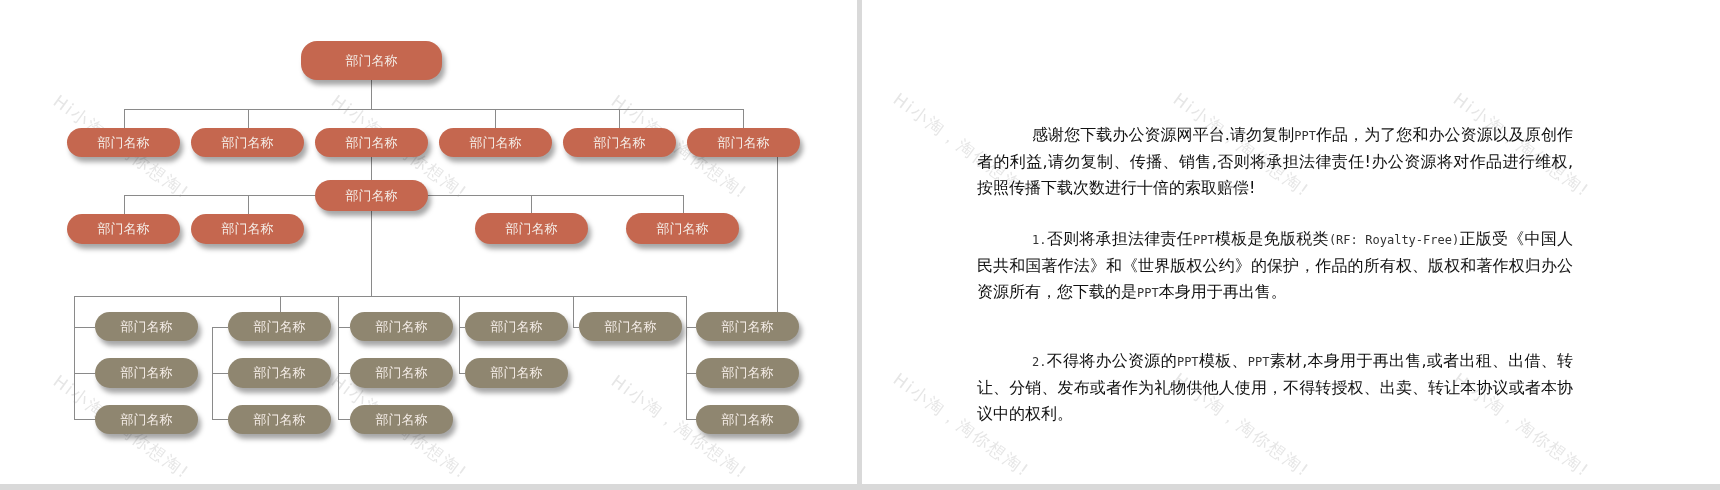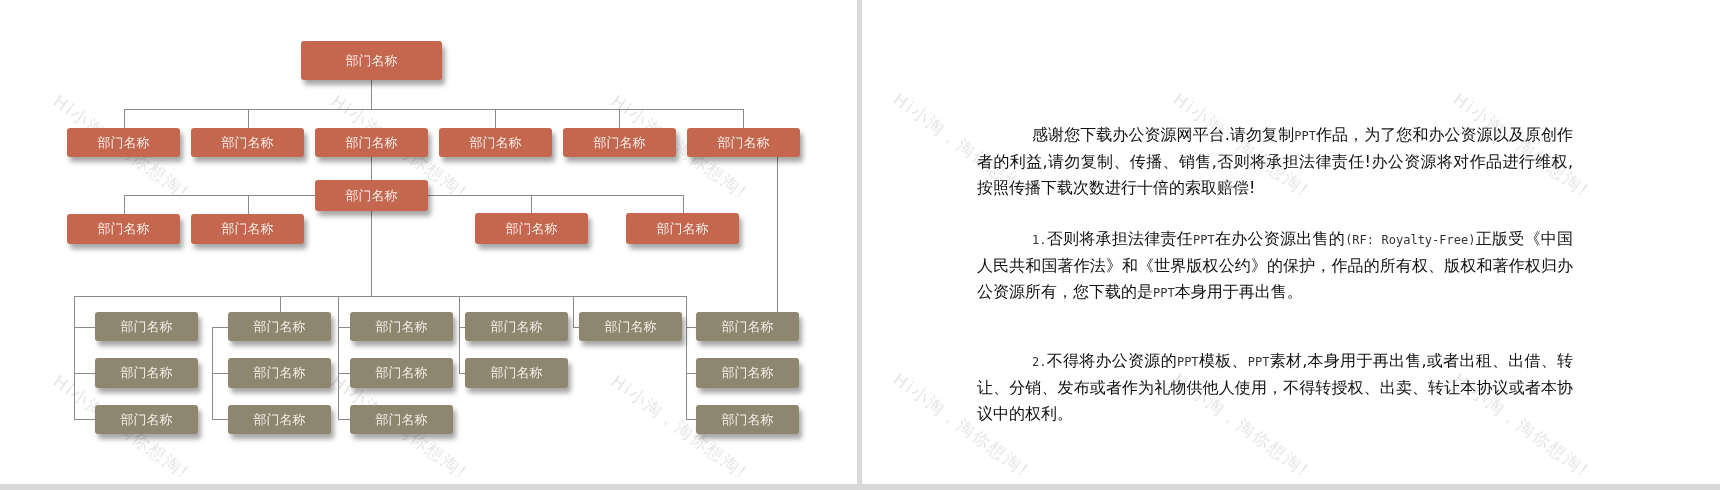--- a/index.html
+++ b/index.html
@@ -5,21 +5,21 @@
   html,body{margin:0;padding:0;}
   body{width:1720px;height:490px;background:#d9d9d9;position:relative;overflow:hidden;
        font-family:"DejaVu Sans","Liberation Sans",sans-serif;}
   .slide{position:absolute;top:0;height:484px;background:#ffffff;overflow:hidden;}
   #slide-left{left:0;width:857px;}
   #slide-right{left:862px;width:858px;}
   .wm{position:absolute;color:#e6e6e6;font-size:17px;white-space:nowrap;
       transform:rotate(36deg);transform-origin:left top;letter-spacing:2px;
       pointer-events:none;font-family:"DejaVu Sans",sans-serif;}
   .node{position:absolute;color:#f4ece6;font-size:13px;display:flex;align-items:center;
-        justify-content:center;border-radius:3px;box-shadow:3px 5px 5px rgba(0,0,0,0.35);
+        justify-content:center;border-radius:16px;box-shadow:3px 5px 5px rgba(0,0,0,0.35);
         box-sizing:border-box;}
   .node.orange{background:#c5674f;}
   .node.olive{background:#8f8670;}
   .hl{position:absolute;height:1px;background:#8a8a8a;}
   .vl{position:absolute;width:1px;background:#8a8a8a;}
   .title{position:absolute;left:0;right:0;top:76px;text-align:center;font-size:25px;color:#111;}
   .para{position:absolute;left:115px;width:596px;font-size:16px;line-height:26px;color:#111;
         text-indent:55px;text-align:justify;}
   .mono{font-family:"DejaVu Sans Mono","Liberation Mono",monospace;font-size:12px;color:#333;}
 </style>
@@ -115,16 +115,16 @@
   <div class="wm" style="left:40px;top:88px;">Hi小淘，淘你想淘!</div>
   <div class="wm" style="left:320px;top:88px;">Hi小淘，淘你想淘!</div>
   <div class="wm" style="left:600px;top:88px;">Hi小淘，淘你想淘!</div>
   <div class="wm" style="left:40px;top:368px;">Hi小淘，淘你想淘!</div>
   <div class="wm" style="left:320px;top:368px;">Hi小淘，淘你想淘!</div>
   <div class="wm" style="left:600px;top:368px;">Hi小淘，淘你想淘!</div>
 
 
   <p class="para" style="top:122px;margin:0;"><span>感谢您下载办公资源网平台.请勿复制</span><span class="mono">PPT</span><span>作品，为了您和办公资源以及原创作者的利益,请勿复制、传播、销售,否则将承担法律责任!办公资源将对作品进行维权,按照传播下载次数进行十倍的索取赔偿!</span></p>
 
-  <p class="para" style="top:226px;margin:0;"><span class="mono">1.</span><span>否则将承担法律责任</span><span class="mono">PPT</span><span>在办公资源出售的</span><span class="mono">(RF: Royalty-Free)</span><span>正版受《中国人民共和国著作法》和《世界版权公约》的保护，作品的所有权、版权和著作权归办公资源所有，您下载的是</span><span class="mono">PPT</span><span>本身用于再出售。</span></p>
+  <p class="para" style="top:226px;margin:0;"><span class="mono">1.</span><span>否则将承担法律责任</span><span class="mono">PPT</span><span>模板是免版税类</span><span class="mono">(RF: Royalty-Free)</span><span>正版受《中国人民共和国著作法》和《世界版权公约》的保护，作品的所有权、版权和著作权归办公资源所有，您下载的是</span><span class="mono">PPT</span><span>本身用于再出售。</span></p>
 
   <p class="para" style="top:348px;margin:0;"><span class="mono">2.</span><span>不得将办公资源的</span><span class="mono">PPT</span><span>模板、</span><span class="mono">PPT</span><span>素材,本身用于再出售,或者出租、出借、转让、分销、发布或者作为礼物供他人使用，不得转授权、出卖、转让本协议或者本协议中的权利。</span></p>
 </div>
 
 </body></html>

